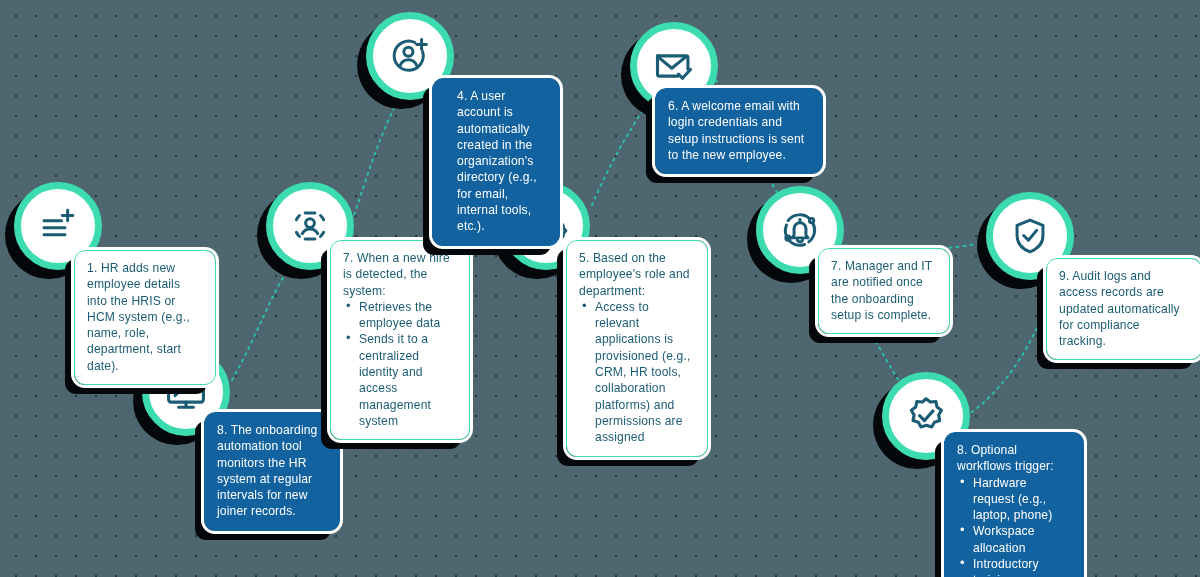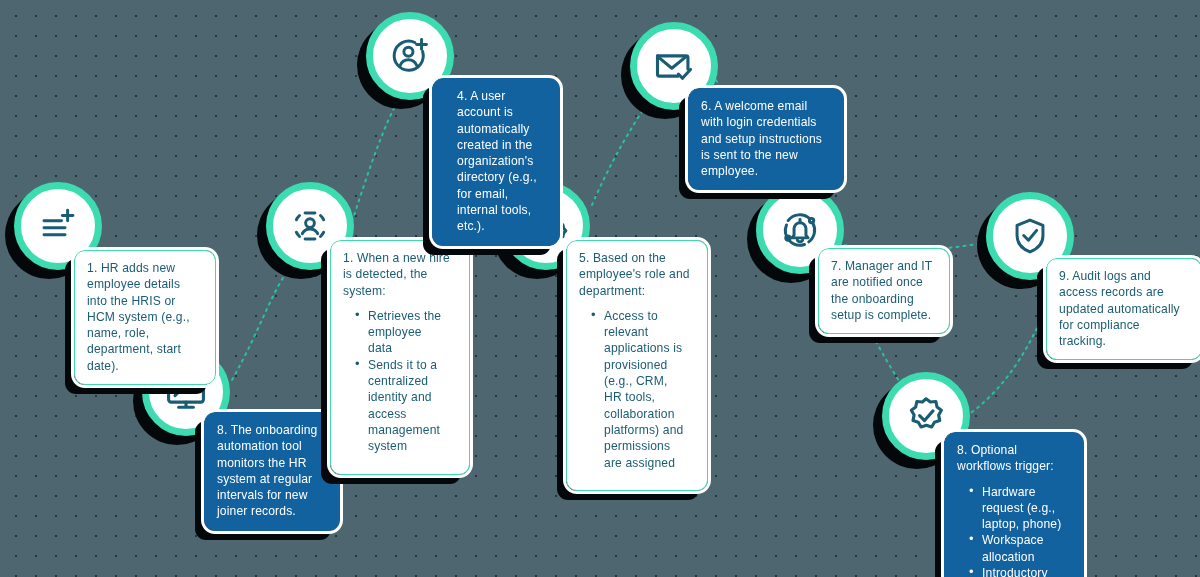--- a/index.html
+++ b/index.html
@@ -47,21 +47,21 @@
     background:#ffffff;color:#1a5c73;
     border:1.6px solid #3ddbb0;
     outline:3px solid #ffffff;
   }
   .card.dark{
     background:#1362a0;color:#ffffff;
     border:1.6px solid #1362a0;
     outline:3px solid #ffffff;
   }
   .card p{margin:0;}
-  .card ul{margin:9px;padding:0;list-style:none;}
+  .card ul{margin:0;padding:0;list-style:none;}
   .card ul li{
     position:relative;padding-left:16px;margin:0;
   }
   .card ul li:before{
     content:"\2022";position:absolute;left:3px;top:-1px;font-size:13px;
   }
   .sr{position:absolute;width:1px;height:1px;overflow:hidden;clip:rect(0 0 0 0);}
 </style>
 </head>
 <body>
@@ -123,21 +123,21 @@
         <path d="M4.2,8.4 A9,9 0 0 1 6,6"></path>
         <path d="M19.8,8.4 A9,9 0 0 0 18,6"></path>
         <path d="M4.2,15.6 A9,9 0 0 0 6,18"></path>
         <path d="M19.8,15.6 A9,9 0 0 1 18,18"></path>
         <line x1="9.2" y1="4.6" x2="14.8" y2="4.6"></line>
         <line x1="9.2" y1="19.4" x2="14.8" y2="19.4"></line>
       </g>
     </svg>
   </div>
   <div class="card light" style="left:330px;top:240px;width:140px;">
-    <p>1. When a new hire is detected, the system:</p>
+    <p>7. When a new hire is detected, the system:</p>
     <ul>
       <li>Retrieves the employee data</li>
       <li>Sends it to a centralized identity and access management system</li>
     </ul>
   </div>
 
   <div class="node" style="left:366px;top:12px;">
     <span class="sr">user-add-icon</span>
     <svg width="42" height="42" viewBox="0 0 24 24">
       <g class="ico">
@@ -175,21 +175,21 @@
     <span class="sr">email-check-icon</span>
     <svg width="44" height="44" viewBox="0 0 24 24">
       <g class="ico">
         <path d="M3,6.5 h15.6 a1,1 0 0 1 1,1 v6.2"></path>
         <path d="M3,6.5 v10 a1,1 0 0 0 1,1 h10.2"></path>
         <polyline points="3.3,7 10.8,13.2 18.4,7"></polyline>
         <polyline points="14.4,16.4 16.6,18.7 21,13.9"></polyline>
       </g>
     </svg>
   </div>
-  <div class="card dark" style="left:688px;top:88px;width:156px;">
+  <div class="card dark" style="left:655px;top:88px;width:168px;">
     <p>6. A welcome email with login credentials and setup instructions is sent to the new employee.</p>
   </div>
 
   <div class="node" style="left:756px;top:186px;">
     <span class="sr">bell-notification-icon</span>
     <svg width="42" height="42" viewBox="0 0 24 24">
       <g class="ico">
         <path d="M8.6,14.9 v-3.6 a3.4,3.4 0 0 1 6.8,0 v3.6 l1.2,1.6 h-9.2 z"></path>
         <path d="M10.5,17.7 a1.6,1.6 0 0 0 3,0"></path>
         <line x1="12" y1="7.3" x2="12" y2="6"></line>

